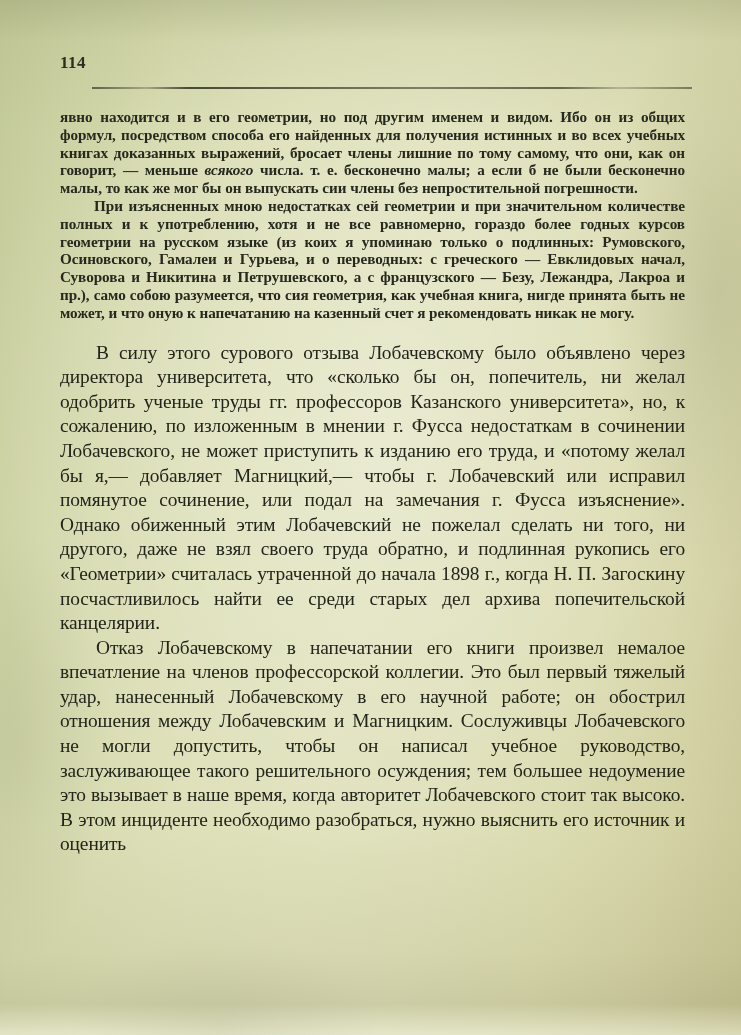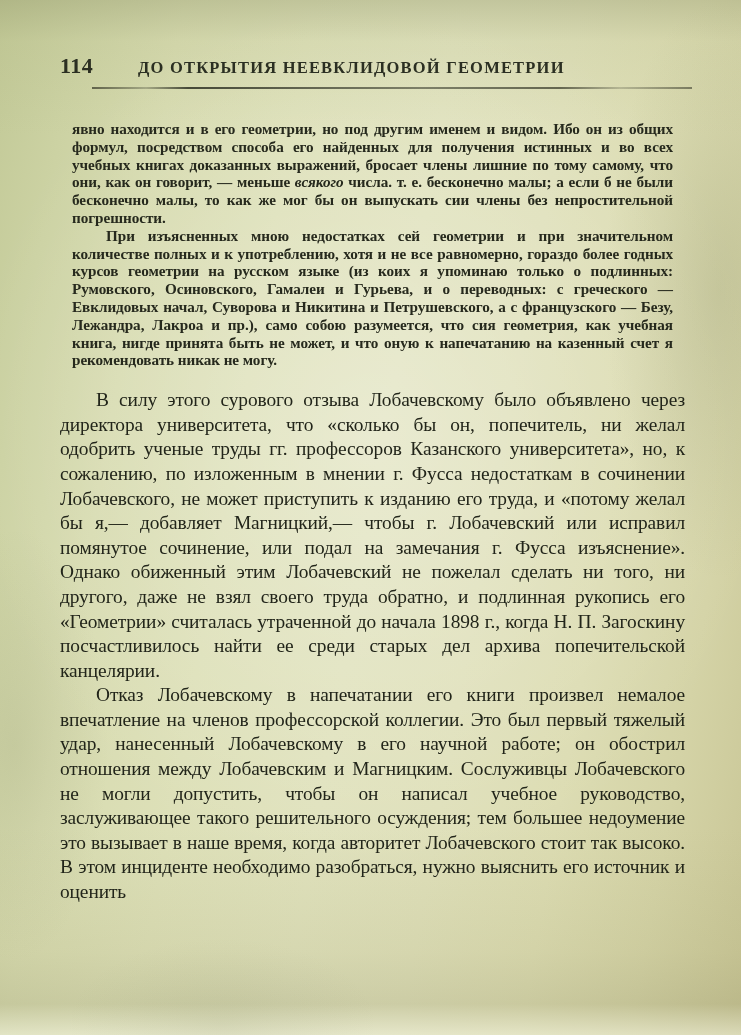--- a/index.html
+++ b/index.html
@@ -73,21 +73,21 @@
   
   .header-row {
     position: absolute;
     left: 60px;
     top: 53px;
     width: 624px;
     display: flex;
     align-items: baseline;
   }
   .folio {
-    font-size: 22px;
+    font-size: 17px;
     font-weight: bold;
     letter-spacing: 0.5px;
     color: #2b2f22;
     width: 78px;
     flex: 0 0 78px;
   }
   .running-head {
     font-size: 16.5px;
     font-weight: bold;
     letter-spacing: 1.2px;
@@ -120,21 +120,21 @@
 
   
   .quote {
     font-size: 15.2px;
     line-height: 17.8px;
     color: #26291d;
     text-align: justify;
     text-justify: inter-word;
     font-weight: 600;
     letter-spacing: -0.05px;
-    margin: 12px;
+    margin: 0;
   }
   .quote p {
     margin: 0;
     text-indent: 34px;
   }
   .quote p.noindent {
     text-indent: 0;
   }
   .quote i {
     font-style: italic;
@@ -160,21 +160,20 @@
   }
 </style>
 </head>
 <body>
 
 <div class="page">
   <div class="content">
 
     <div class="header-row">
       <span class="folio">114</span>
-      <span class="running-head">ДО ОТКРЫТИЯ НЕЕВКЛИДОВОЙ ГЕОМЕТРИИ</span>
     </div>
     <div class="head-rule"></div>
 
     <div class="textblock">
 
       <div class="quote">
         <p class="noindent"><span>явно находится и в его геометрии, но под другим именем и видом. Ибо он из общих формул, посредством способа его найденных для получения истинных и во всех учебных книгах доказанных выражений, бросает члены лишние по тому самому, что они, как он говорит, — меньше </span><i>всякого</i><span> числа. т. е. бесконечно малы; а если б не были бесконечно малы, то как же мог бы он выпускать сии члены без непростительной погрешности.</span></p>
         <p>При изъясненных мною недостатках сей геометрии и при значительном количестве полных и к употреблению, хотя и не все равномерно, гораздо более годных курсов геометрии на русском языке (из коих я упоминаю только о подлинных: Румовского, Осиновского, Гамалеи и Гурьева, и о переводных: с греческого — Евклидовых начал, Суворова и Никитина и Петрушевского, а с французского — Безу, Лежандра, Лакроа и пр.), само собою разумеется, что сия геометрия, как учебная книга, нигде принята быть не может, и что оную к напечатанию на казенный счет я рекомендовать никак не могу.</p>
       </div>
 

